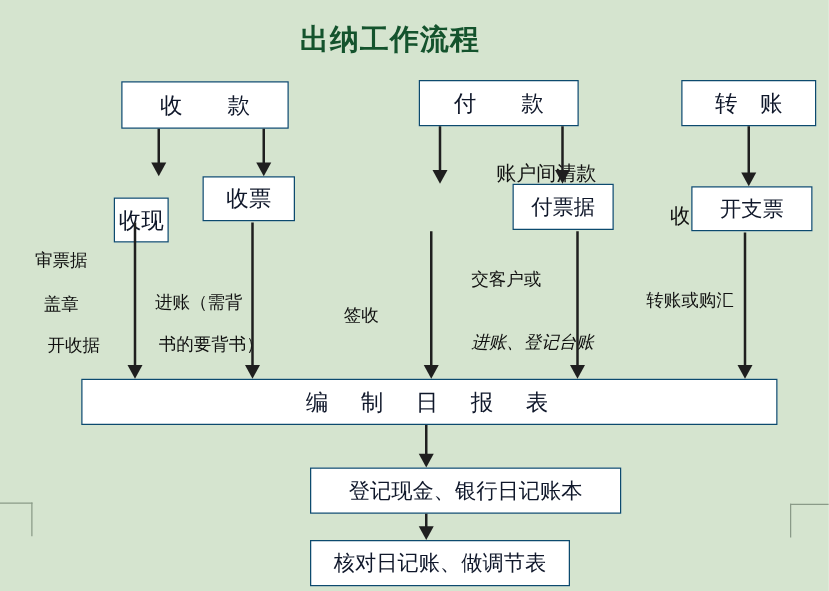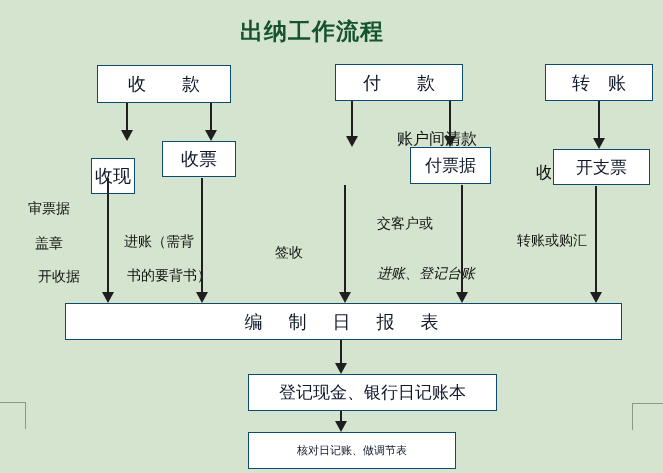--- a/index.html
+++ b/index.html
@@ -79,21 +79,21 @@
 
   <div class="note" style="left:275px;top:244px;">签收</div>
   <div class="note" style="left:377px;top:215px;">交客户或</div>
   <div class="note" style="left:377px;top:265px;font-style:italic;">进账、登记台账</div>
 
   <div class="note" style="left:517px;top:232px;">转账或购汇</div>
 
   <div class="box wide" style="left:65px;top:303px;width:557px;height:37px;">编　制　日　报　表</div>
 
   <div class="box" style="left:248px;top:374px;width:249px;height:37px;font-size:17px;">登记现金、银行日记账本</div>
-  <div class="box" style="left:248px;top:432px;width:208px;height:37px;font-size:11px;">核对日记账、做调节表</div>
+  <div class="box" style="left:248px;top:432px;width:208px;height:37px;font-size:17px;">核对日记账、做调节表</div>
 
   <div class="vline" style="left:126px;top:103px;height:29px;"></div>
   <div class="ahead" style="left:121px;top:130px;"></div>
 
   <div class="vline" style="left:210px;top:103px;height:29px;"></div>
   <div class="ahead" style="left:205px;top:130px;"></div>
 
   <div class="vline" style="left:351px;top:101px;height:36px;"></div>
   <div class="ahead" style="left:346px;top:136px;"></div>
 

